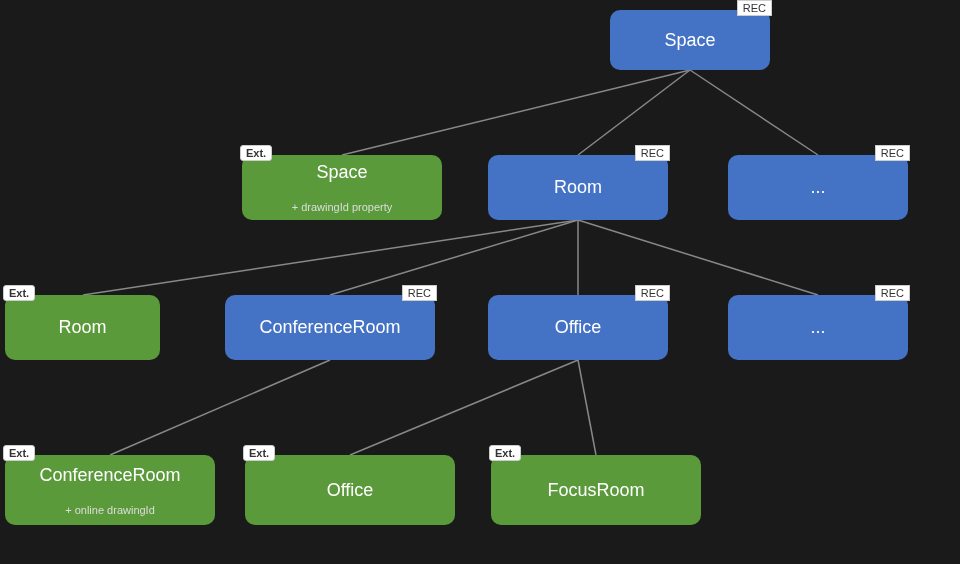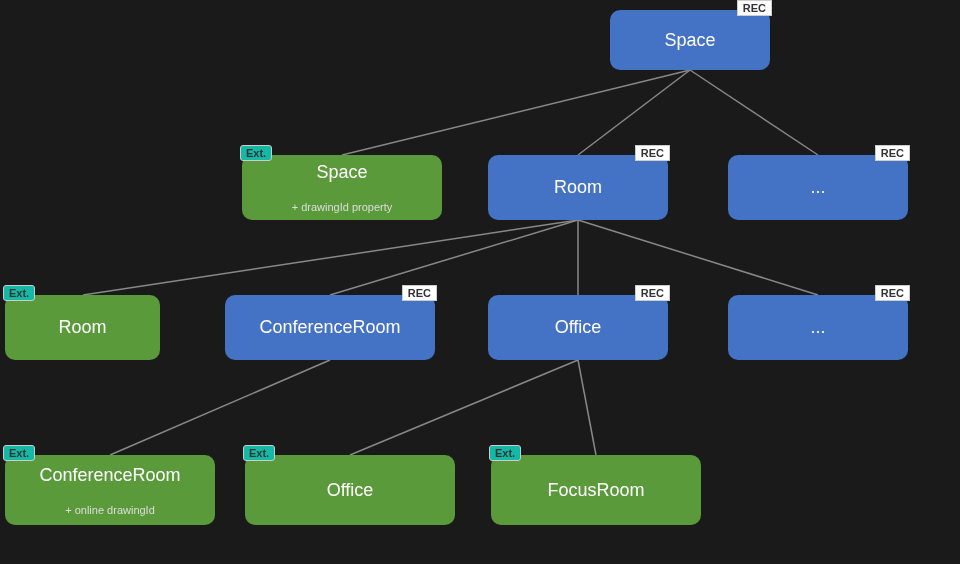--- a/index.html
+++ b/index.html
@@ -32,31 +32,31 @@
       background: #5a9a3a;
     }
 
     .badge {
       position: absolute;
       top: -10px;
       right: -2px;
       background: white;
       color: #333;
       font-size: 11px;
-      font-weight: bold;
+      font-weight: normal;
       padding: 1px 5px;
       border-radius: 0;
       border: 1px solid #ccc;
     }
 
     .badge-ext {
       position: absolute;
       top: -10px;
       left: -2px;
-      background: #14b8a6;
+      background: #ffffff;
       color: #333;
       font-size: 11px;
       font-weight: bold;
       padding: 1px 5px;
       border-radius: 3px;
       border: 1px solid #ccc;
     }
 
     .sub-label {
       font-size: 11px;

